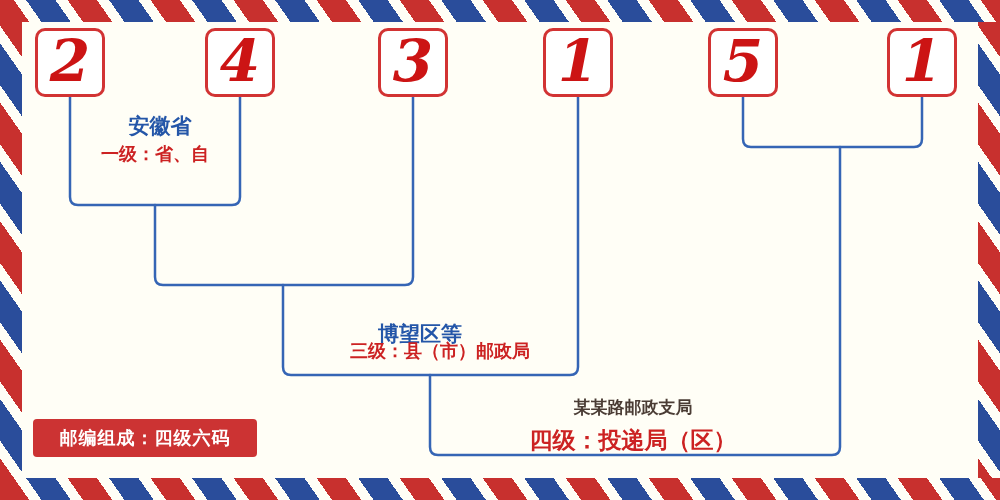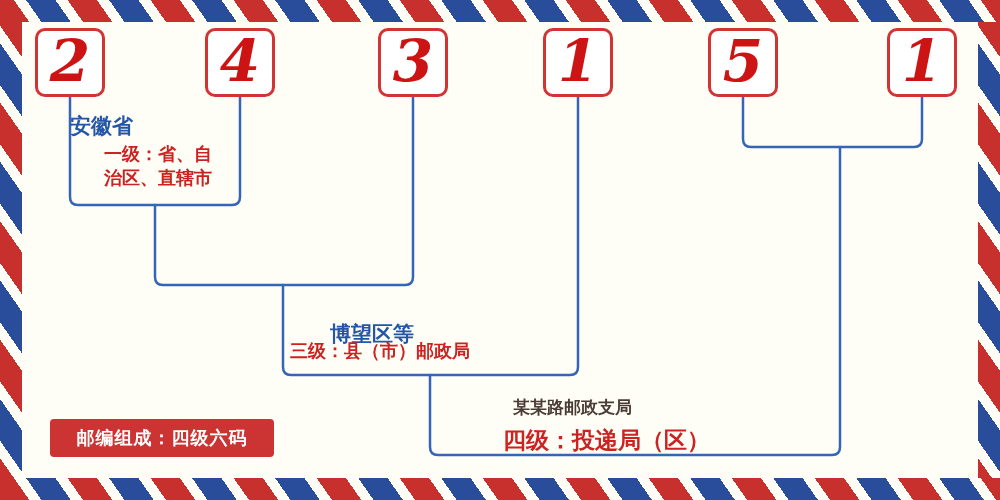--- a/index.html
+++ b/index.html
@@ -58,38 +58,38 @@
     font-style:italic;
     font-weight:700;
     font-size:58px;
     line-height:1;
     color:var(--digit-red);
     transform:translateY(-2px);
   }
   .lines-svg{position:absolute;top:0;left:0;width:1000px;height:500px;pointer-events:none;}
   .lines-svg path{fill:none;stroke:var(--line-blue);stroke-width:2.5;stroke-linejoin:round;stroke-linecap:round;}
 
-  .lbl{position:absolute;white-space:nowrap;}
+  .lbl{position:absolute;text-align:center;white-space:nowrap;}
   .lbl-blue{color:var(--blue-text);font-weight:700;font-size:21px;}
   .lbl-red{color:var(--red);font-weight:700;font-size:18px;line-height:24px;}
   .lbl-dark{color:var(--dark-text);font-weight:700;font-size:17px;}
 
   .pos-l1-title{left:70px;top:112px;width:180px;}
-  .pos-l1-desc{left:80px;top:142px;width:180px;padding-left:24px;}
+  .pos-l1-desc{left:53px;top:142px;width:180px;padding-left:24px;}
   .pos-l2-title{left:193px;top:228px;width:180px;}
   .pos-l2-desc{left:193px;top:256px;width:180px;}
   .pos-l3-title{left:330px;top:320px;width:180px;}
   .pos-l3-desc{left:290px;top:339px;width:300px;}
   .pos-l4-title{left:760px;top:108px;width:160px;font-size:19px;}
   .pos-l4-branch{left:513px;top:396px;width:240px;}
   .pos-l4-desc{left:503px;top:428px;width:260px;font-size:23px;}
 
   .badge{
     position:absolute;
-    left:50px;
+    left:33px;
     top:419px;
     width:224px;
     height:38px;
     background:var(--badge-red);
     border-radius:4px;
     display:flex;
     align-items:center;
     justify-content:center;
     color:#ffffff;
     font-weight:700;
@@ -130,21 +130,20 @@
   <div class="digit-box" style="left:708px">
     <span class="digit">5</span>
   </div>
   <div class="digit-box" style="left:887px">
     <span class="digit">1</span>
   </div>
 
   <div class="lbl lbl-blue pos-l1-title">安徽省</div>
   <div class="lbl lbl-red pos-l1-desc">
     <div>一级：省、自</div>
-    <div>治区、直辖市</div>
   </div>
 
 
   <div class="lbl lbl-blue pos-l3-title">博望区等</div>
   <div class="lbl lbl-red pos-l3-desc">三级：县（市）邮政局</div>
 
   <div class="lbl lbl-dark pos-l4-branch">某某路邮政支局</div>
   <div class="lbl lbl-red pos-l4-desc">四级：投递局（区）</div>
 
   <div class="badge">

